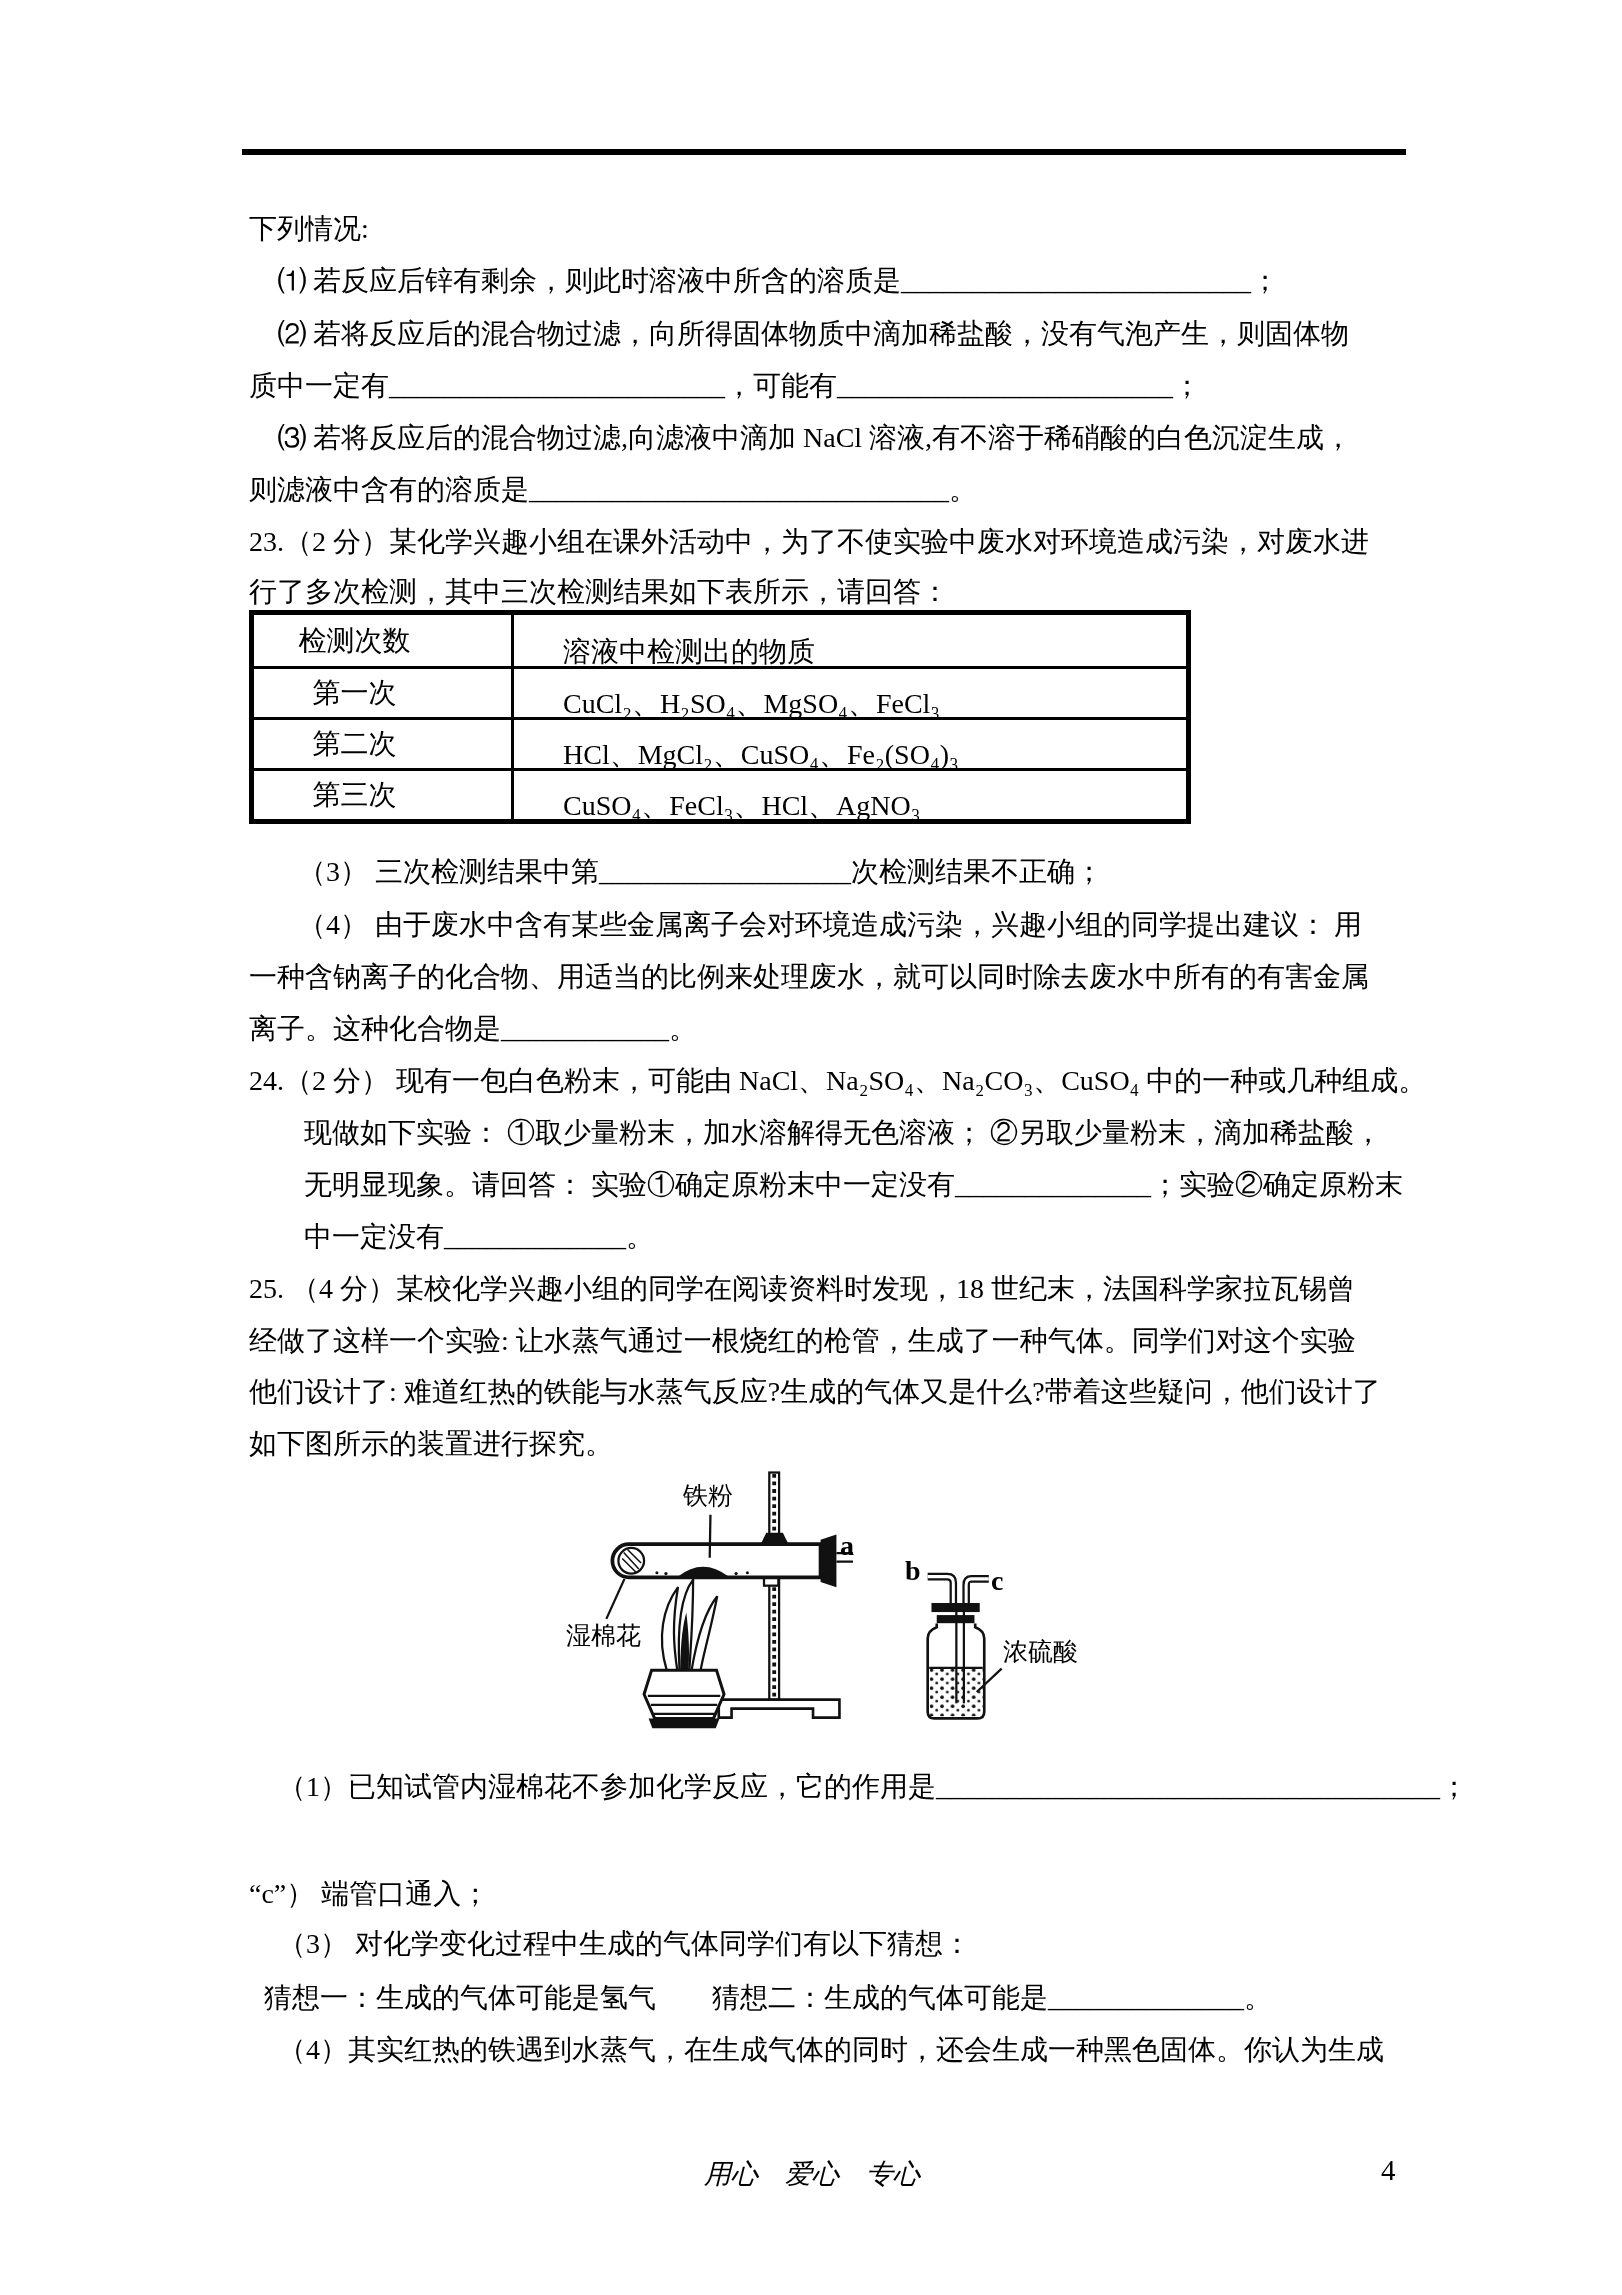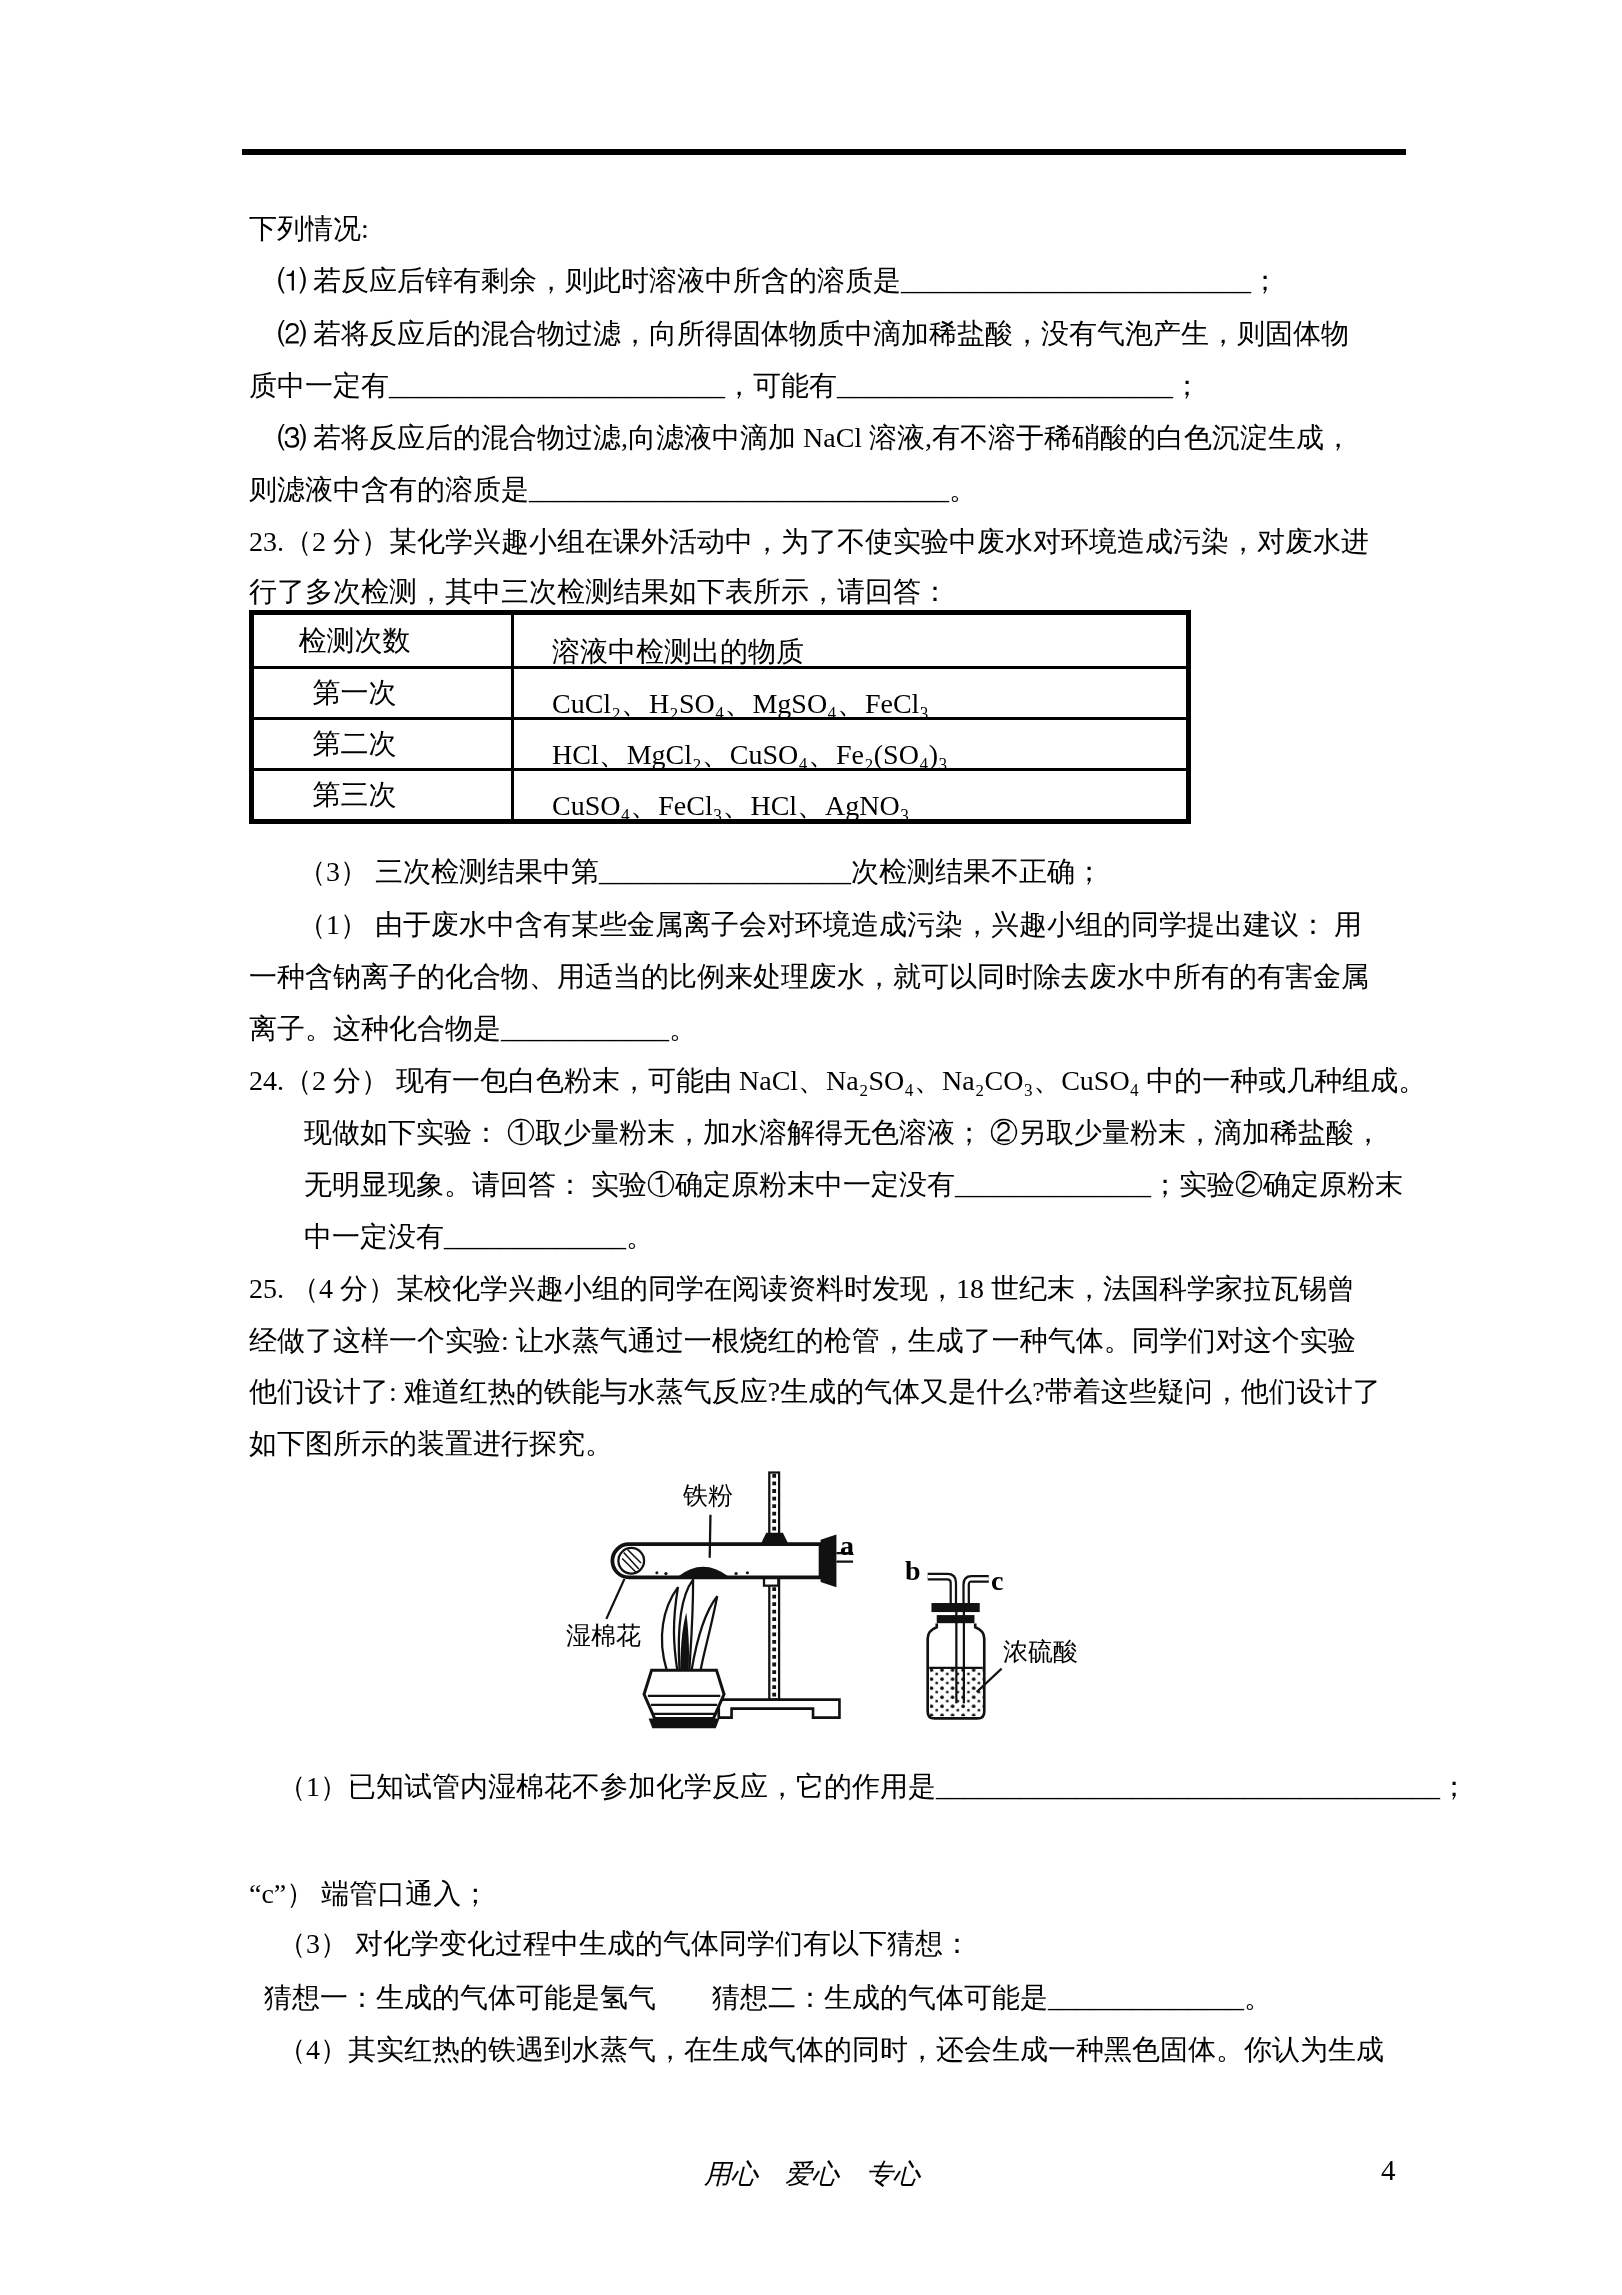--- a/index.html
+++ b/index.html
@@ -8,21 +8,21 @@
     font-family:"Liberation Serif","DejaVu Serif",serif;color:#000;overflow:hidden;
   }
   .rule{position:absolute;left:242px;top:149px;width:1164px;height:6px;background:#000;}
   .ln{position:absolute;font-size:28px;line-height:35px;white-space:pre;text-align:right;}
   
   .tbl{position:absolute;left:249px;top:610px;width:942px;border:5.3px solid #000;background:#fff;box-sizing:border-box;}
   .trow{display:flex;height:51px;box-sizing:border-box;}
   .trow + .trow{border-top:3.8px solid #000;}
   .tc1{width:260px;border-right:3px solid #000;display:flex;align-items:center;justify-content:center;
        font-size:28px;box-sizing:border-box;padding-right:56px;white-space:pre;}
-  .tc2{flex:1;display:flex;align-items:center;padding-left:38px;font-size:28px;white-space:pre;margin-top:22px;}
+  .tc2{flex:1;display:flex;align-items:center;padding-left:49px;font-size:28px;white-space:pre;margin-top:22px;}
   
   .diagram{position:absolute;left:453px;top:1468px;width:619px;height:264px;}
   .diagram svg{position:absolute;left:0;top:0;}
   .dlabel{position:absolute;font-size:25px;line-height:26.4px;white-space:pre;}
   .dletter{position:absolute;font-size:28px;font-weight:bold;line-height:29px;}
   .vert{width:27px;word-break:break-all;margin-top:26px;}
   .footer-motto{position:absolute;left:704px;top:2156px;font-size:27px;white-space:pre;font-style:italic;}
   .page-num{position:absolute;left:1381px;top:2154px;font-size:29px;}
 </style>
 </head>
@@ -53,21 +53,21 @@
       <div class="tc1">第二次</div>
       <div class="tc2">HCl、MgCl₂、CuSO₄、Fe₂(SO₄)₃</div>
     </div>
     <div class="trow">
       <div class="tc1">第三次</div>
       <div class="tc2">CuSO₄、FeCl₃、HCl、AgNO₃</div>
     </div>
   </div>
 
   <div class="ln" style="left:298px;top:854px">（3） 三次检测结果中第__________________次检测结果不正确；</div>
-  <div class="ln" style="left:298px;top:907px">（1） 由于废水中含有某些金属离子会对环境造成污染，兴趣小组的同学提出建议： 用</div>
+  <div class="ln" style="left:298px;top:907px">（4） 由于废水中含有某些金属离子会对环境造成污染，兴趣小组的同学提出建议： 用</div>
   <div class="ln" style="left:249px;top:959px">一种含钠离子的化合物、用适当的比例来处理废水，就可以同时除去废水中所有的有害金属</div>
   <div class="ln" style="left:249px;top:1011px">离子。这种化合物是____________。</div>
   <div class="ln" style="left:249px;top:1063px">24.（2 分） 现有一包白色粉末，可能由 NaCl、Na₂SO₄、Na₂CO₃、CuSO₄ 中的一种或几种组成。</div>
   <div class="ln" style="left:304px;top:1115px">现做如下实验： ①取少量粉末，加水溶解得无色溶液； ②另取少量粉末，滴加稀盐酸，</div>
   <div class="ln" style="left:304px;top:1167px">无明显现象。请回答： 实验①确定原粉末中一定没有______________；实验②确定原粉末</div>
   <div class="ln" style="left:304px;top:1219px">中一定没有_____________。</div>
   <div class="ln" style="left:249px;top:1271px">25. （4 分）某校化学兴趣小组的同学在阅读资料时发现，18 世纪末，法国科学家拉瓦锡曾</div>
   <div class="ln" style="left:249px;top:1323px">经做了这样一个实验: 让水蒸气通过一根烧红的枪管，生成了一种气体。同学们对这个实验</div>
   <div class="ln" style="left:249px;top:1374px">他们设计了: 难道红热的铁能与水蒸气反应?生成的气体又是什么?带着这些疑问，他们设计了</div>
   <div class="ln" style="left:249px;top:1426px">如下图所示的装置进行探究。</div>

